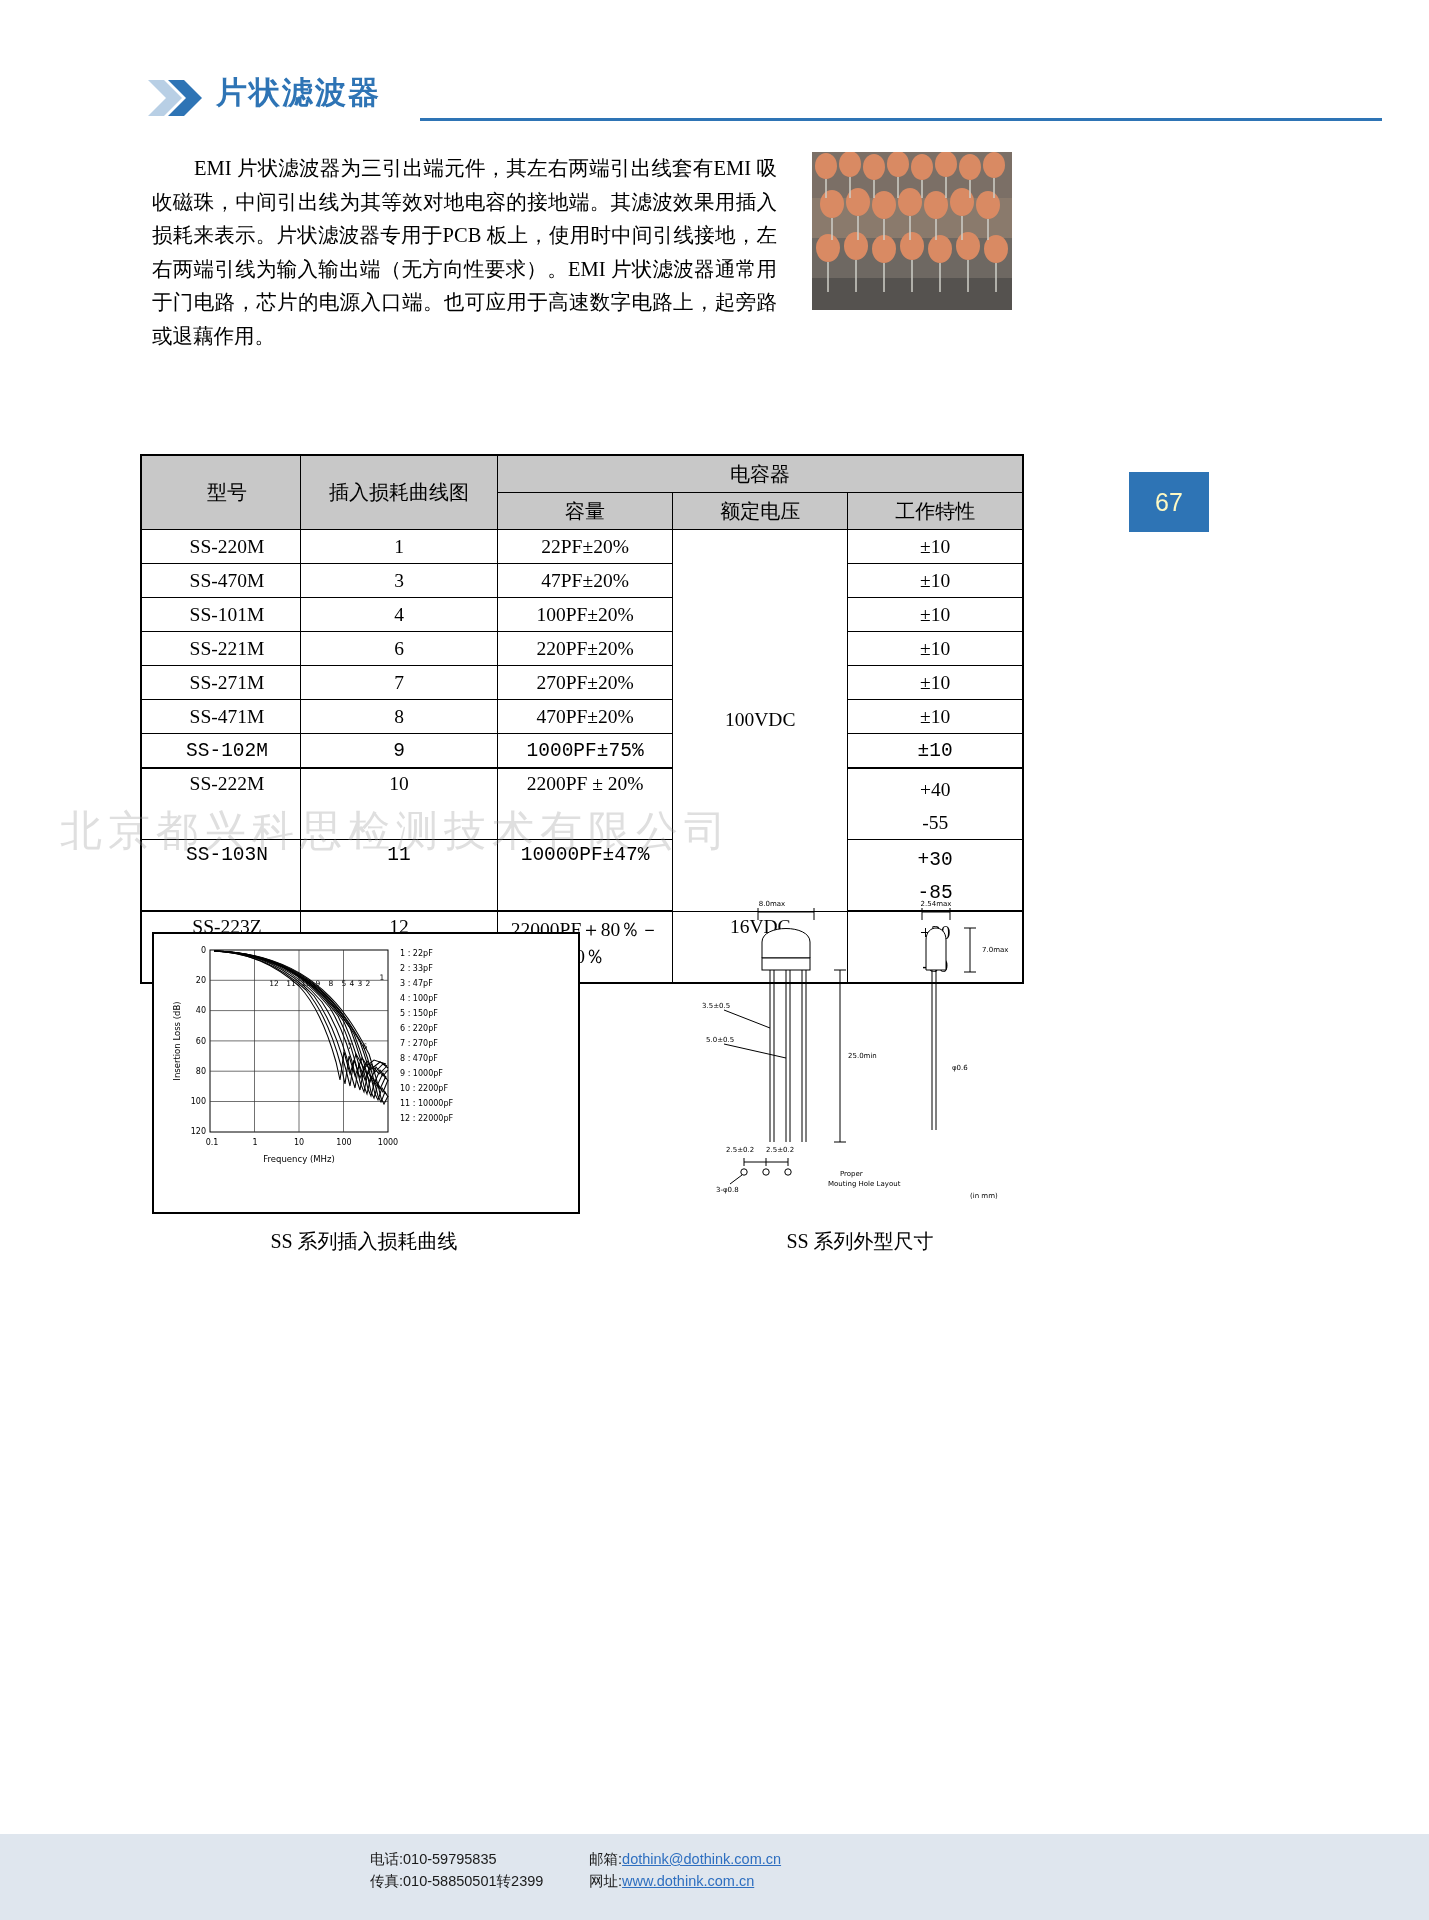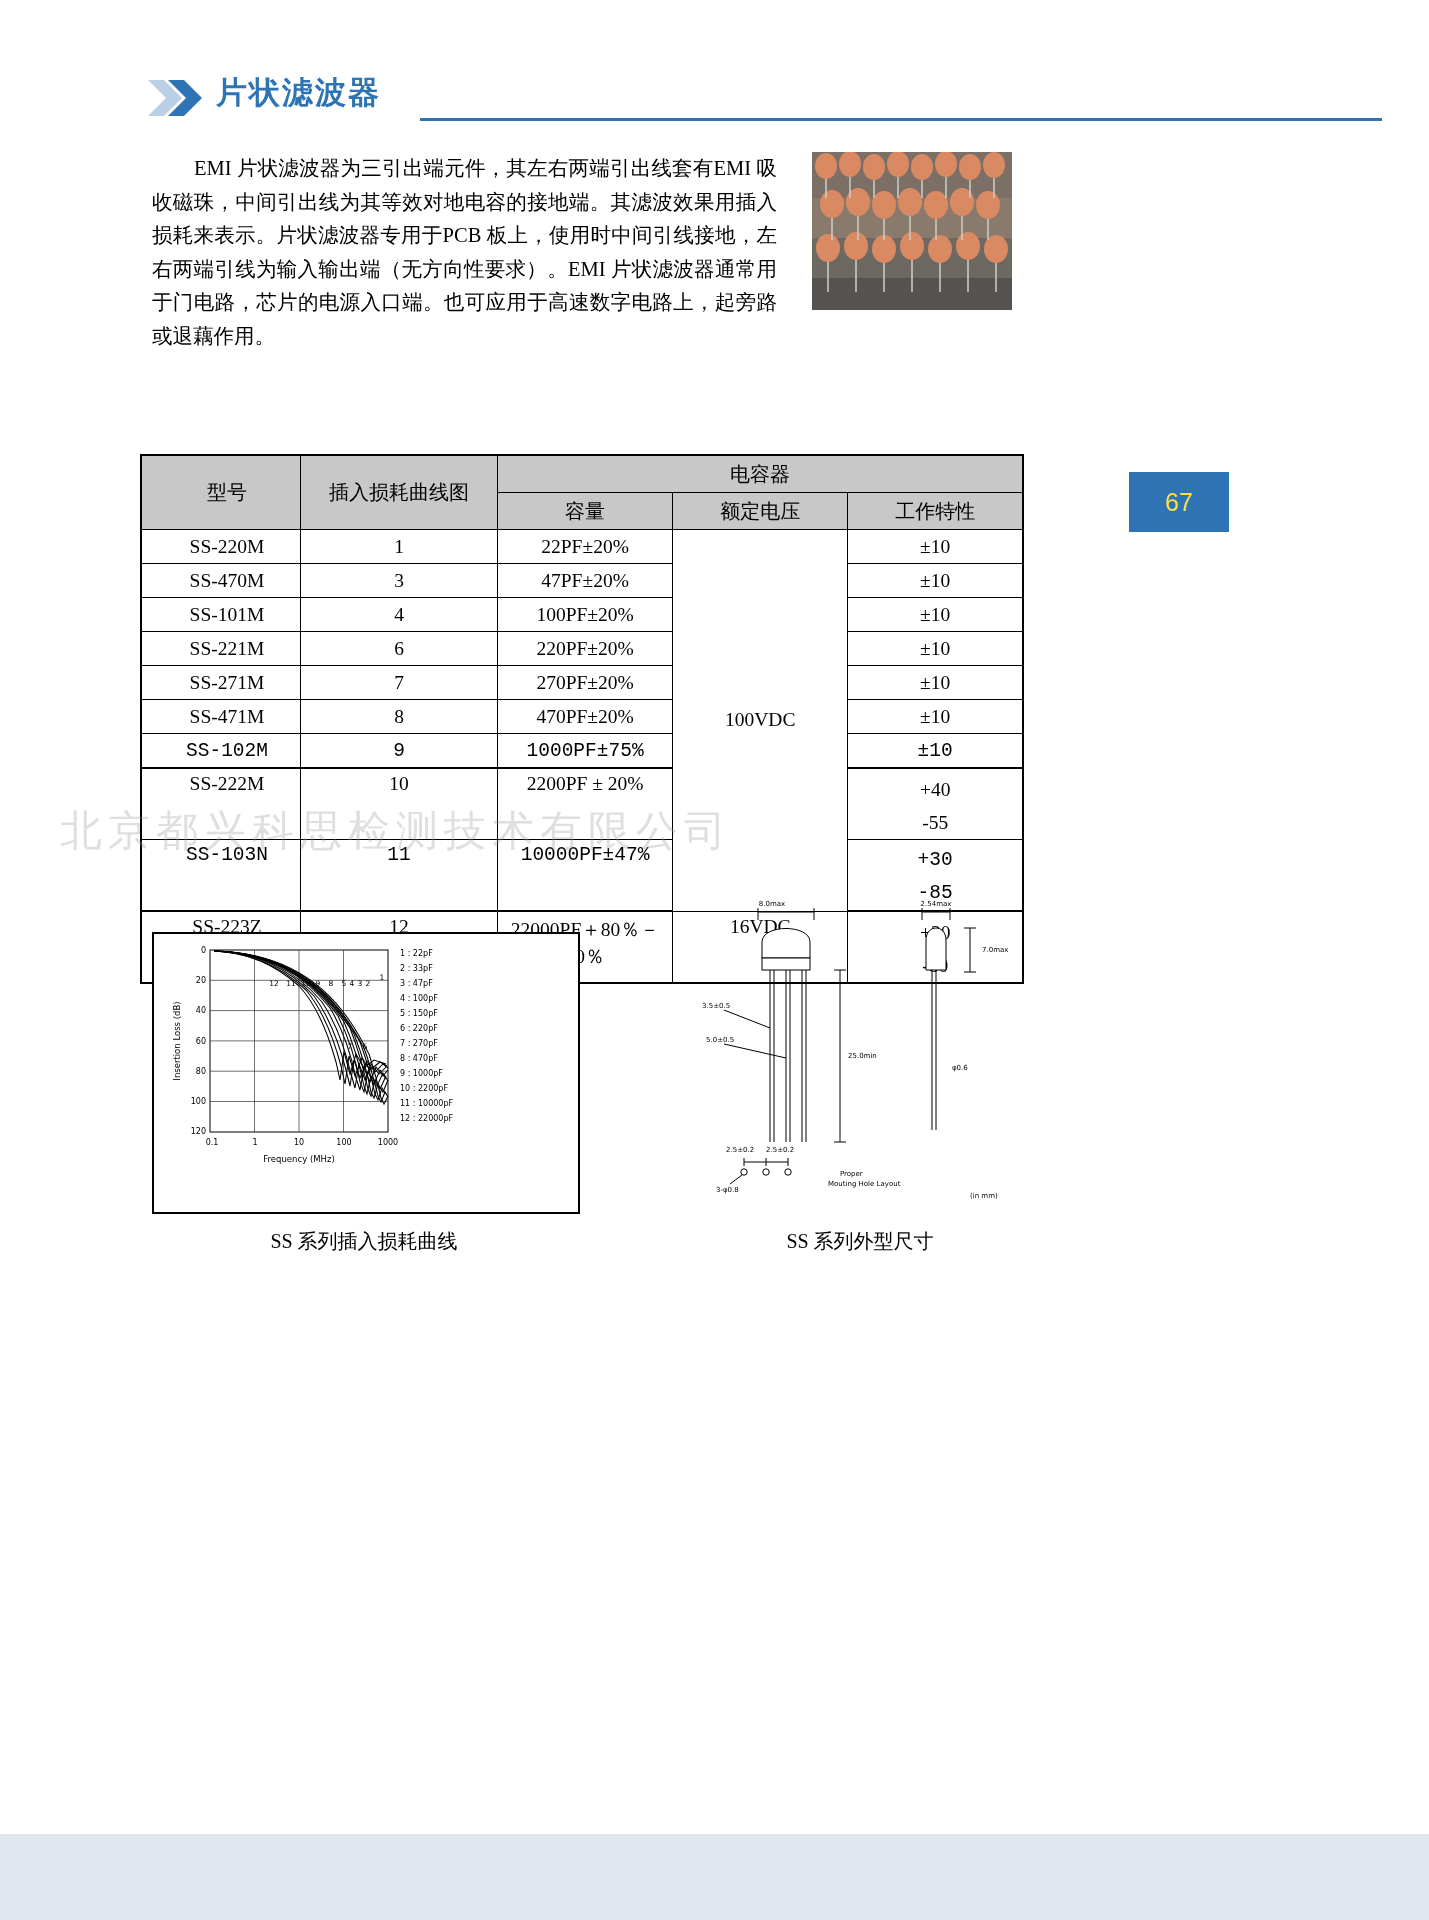--- a/index.html
+++ b/index.html
@@ -37,22 +37,22 @@
 
   
   .photo{
     position:absolute;left:812px;top:152px;width:200px;height:158px;
     background:#4a4440;overflow:hidden;border:0;
   }
   .photo svg{display:block;}
 
   
   .pagetab{
-    position:absolute;left:1129px;top:472px;width:100px;height:60px;
-    background:#2e74b5;color:#fde047;
+    position:absolute;left:1129px;top:472px;width:80px;height:60px;
+    background:#2e74b5;color:#fef9c3;
     font-family:"Liberation Sans","DejaVu Sans",sans-serif;
     font-size:25px;display:flex;align-items:center;justify-content:center;
   }
 
   
   .tbl-wrap{position:absolute;left:140px;top:454px;width:1000px;}
   table.spec{
     border-collapse:collapse;width:884px;
     font-family:"Liberation Serif","DejaVu Serif",serif;
     table-layout:fixed;
@@ -431,14 +431,28 @@
         <text x="128" y="306">Mouting Hole Layout</text>
         <text x="270" y="318">(in mm)</text>
       </g>
     </svg>
   </div>
 
   <div class="cap-left">SS 系列插入损耗曲线</div>
   <div class="cap-right">SS 系列外型尺寸</div>
 
   <div class="footer"></div>
+  <div class="footer-inner">
+    <div class="fcol fcol1">
+      <div>电话:010-59795835</div>
+      <div>传真:010-58850501转2399</div>
+    </div>
+    <div class="fcol fcol2">
+      <div>
+        <span>邮箱:</span><span class="flink">dothink@dothink.com.cn</span>
+      </div>
+      <div>
+        <span>网址:</span><span class="flink">www.dothink.com.cn</span>
+      </div>
+    </div>
+  </div>
 
 </div>
 
 </body></html>

